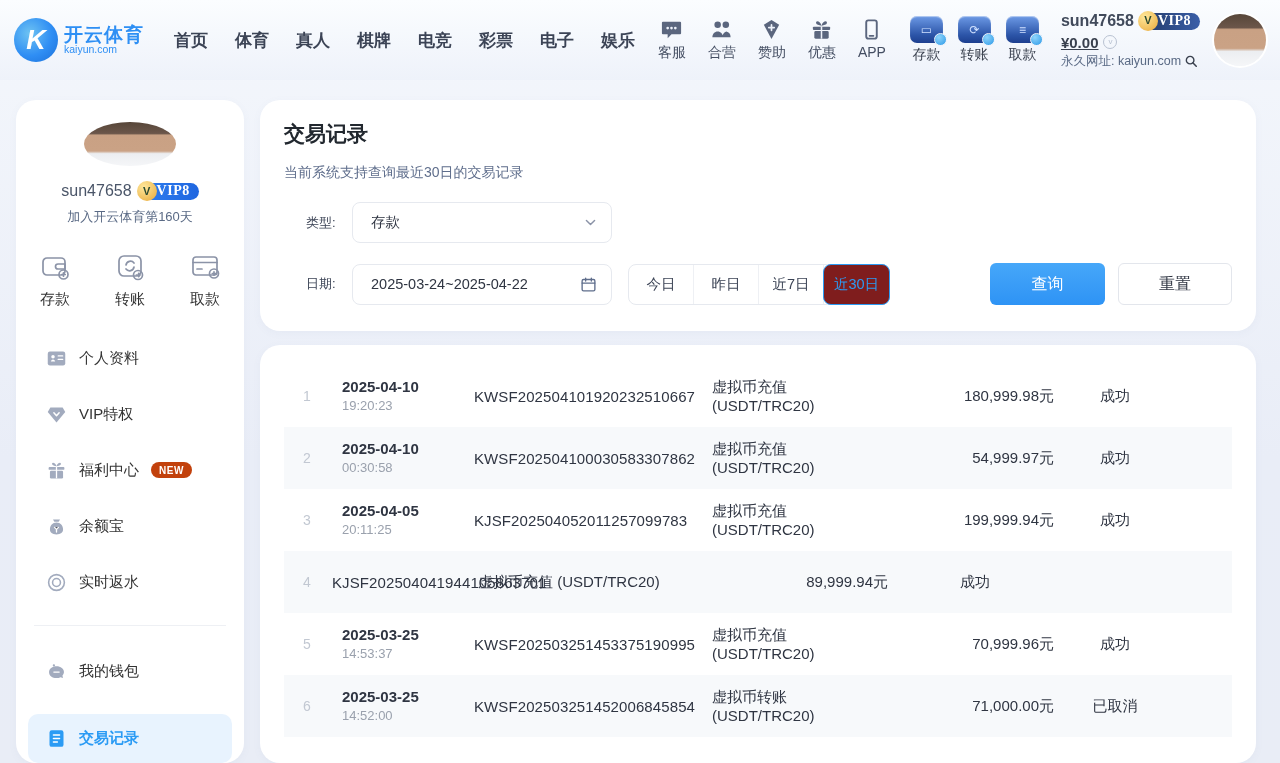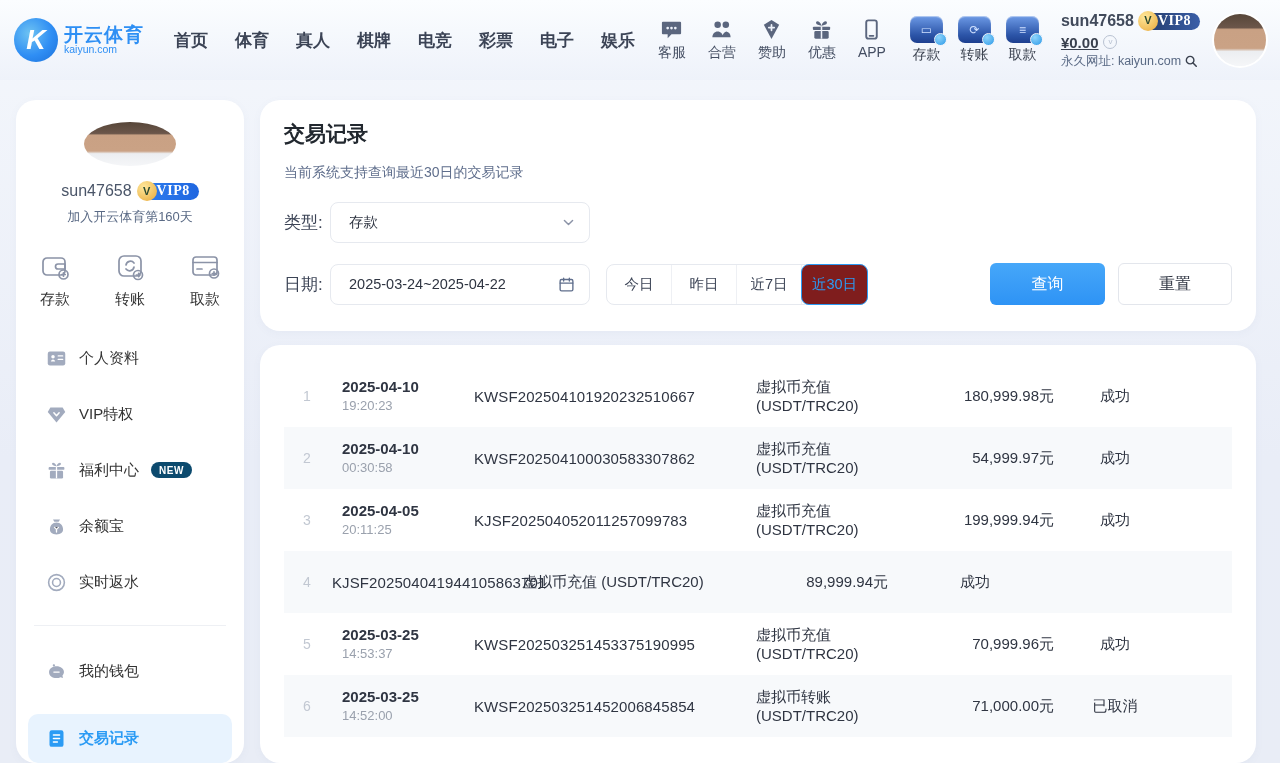--- a/index.html
+++ b/index.html
@@ -73,34 +73,34 @@
   .vip-pill.blue{ background:linear-gradient(90deg,#2f7ff0,#1f66e0); }
   .sb-join{ text-align:center; font-size:13px; color:#5a6a85; margin-top:8px; }
   .sb-quick{ display:flex; justify-content:space-between; padding:0 6px; margin-top:26px; }
   .sb-q{ display:flex; flex-direction:column; align-items:center; gap:8px; cursor:pointer; }
   .sb-q svg{ width:34px; height:30px; }
   .sb-q .lbl{ font-size:15px; color:#333; }
   .sb-menu{ margin-top:36px; }
   .sb-item{ display:flex; align-items:center; gap:12px; height:26px; margin:0 2px 30px 14px; cursor:pointer; }
   .sb-item svg{ width:21px; height:21px; flex:none; }
   .sb-item .lbl{ font-size:15px; color:#333; }
-  .badge-new{ background:#0c4a6e; color:#fff; font-size:10px; font-weight:bold;
+  .badge-new{ background:#c2410c; color:#fff; font-size:10px; font-weight:bold;
     border-radius:9px; padding:2.5px 8px; letter-spacing:.5px; }
   .sb-divider{ height:1px; background:#eef0f4; margin:2px 2px 32px 2px; }
   .sb-item.active{
     background:#e8f3fe; border-radius:10px; margin:0 -4px 0 -4px; padding:14px 0 14px 18px; height:auto;
   }
   .sb-item.active .lbl{ color:#2b9bf4; font-weight:600; }
   
   .main{ flex:1; display:flex; flex-direction:column; gap:14px; }
   .filter-card{ padding:20px 24px 26px 24px; }
   .page-title{ font-size:21px; font-weight:bold; color:#22282f; }
   .page-sub{ font-size:14px; color:#5f6e8c; margin-top:16px; }
   .f-row{ display:flex; align-items:center; margin-top:20px; }
-  .f-label{ font-size:17px; color:#3c4456; width:46px; }
+  .f-label{ font-size:13px; color:#3c4456; width:46px;margin-left:22px; }
   .select-box,.date-box{
     width:260px; height:41px; border:1px solid #e6e9ef; border-radius:8px; background:#fff;
     display:flex; align-items:center; padding:0 14px 0 18px; cursor:pointer;
   }
   .select-box .val,.date-box .val{ font-size:14.5px; color:#2f3542; flex:1; }
   .chev{ width:13px; height:13px; }
   .range-group{
     display:flex; margin-left:16px; border:1px solid #e6e9ef; border-radius:8px; background:#fff; height:41px; overflow:visible;
   }
   .range-btn{
@@ -131,21 +131,21 @@
   .hc.action,.cell.action{ text-align:right; padding-right:8px; }
   .hc.date{ padding-left:12px; } .hc.order{ padding-left:2px; } .hc.type{ padding-left:6px; }
   .trow{ height:62px; }
   .trow.alt{ background:#f7f9fb; }
   .cell{ font-size:15px; color:#2f3542; }
   .cell.seq{ font-size:14px; color:#c2c8d2; }
   .cell.date{ padding-left:12px; line-height:1.35; }
   .cell.date .d1{ font-size:15px; color:#2f3542; font-weight:600; }
   .cell.date .d2{ font-size:13px; color:#9aa1ad; }
   .cell.order{ padding-left:2px; letter-spacing:.1px; }
-  .cell.type{ padding-left:6px;margin-left:44px; }
+  .cell.type{ padding-left:6px; }
   
   .ic-slate{ fill:#5b667e; }
   .ic-line{ fill:none; stroke:#8b93a7; stroke-width:1.7; stroke-linecap:round; stroke-linejoin:round; }
   .ic-menu{ fill:#a2abbe; }
   .ic-menu-line{ fill:none; stroke:#a2abbe; stroke-width:1.8; stroke-linecap:round; stroke-linejoin:round; }
 </style>
 </head>
 <body>
 
 <header class="topbar">

